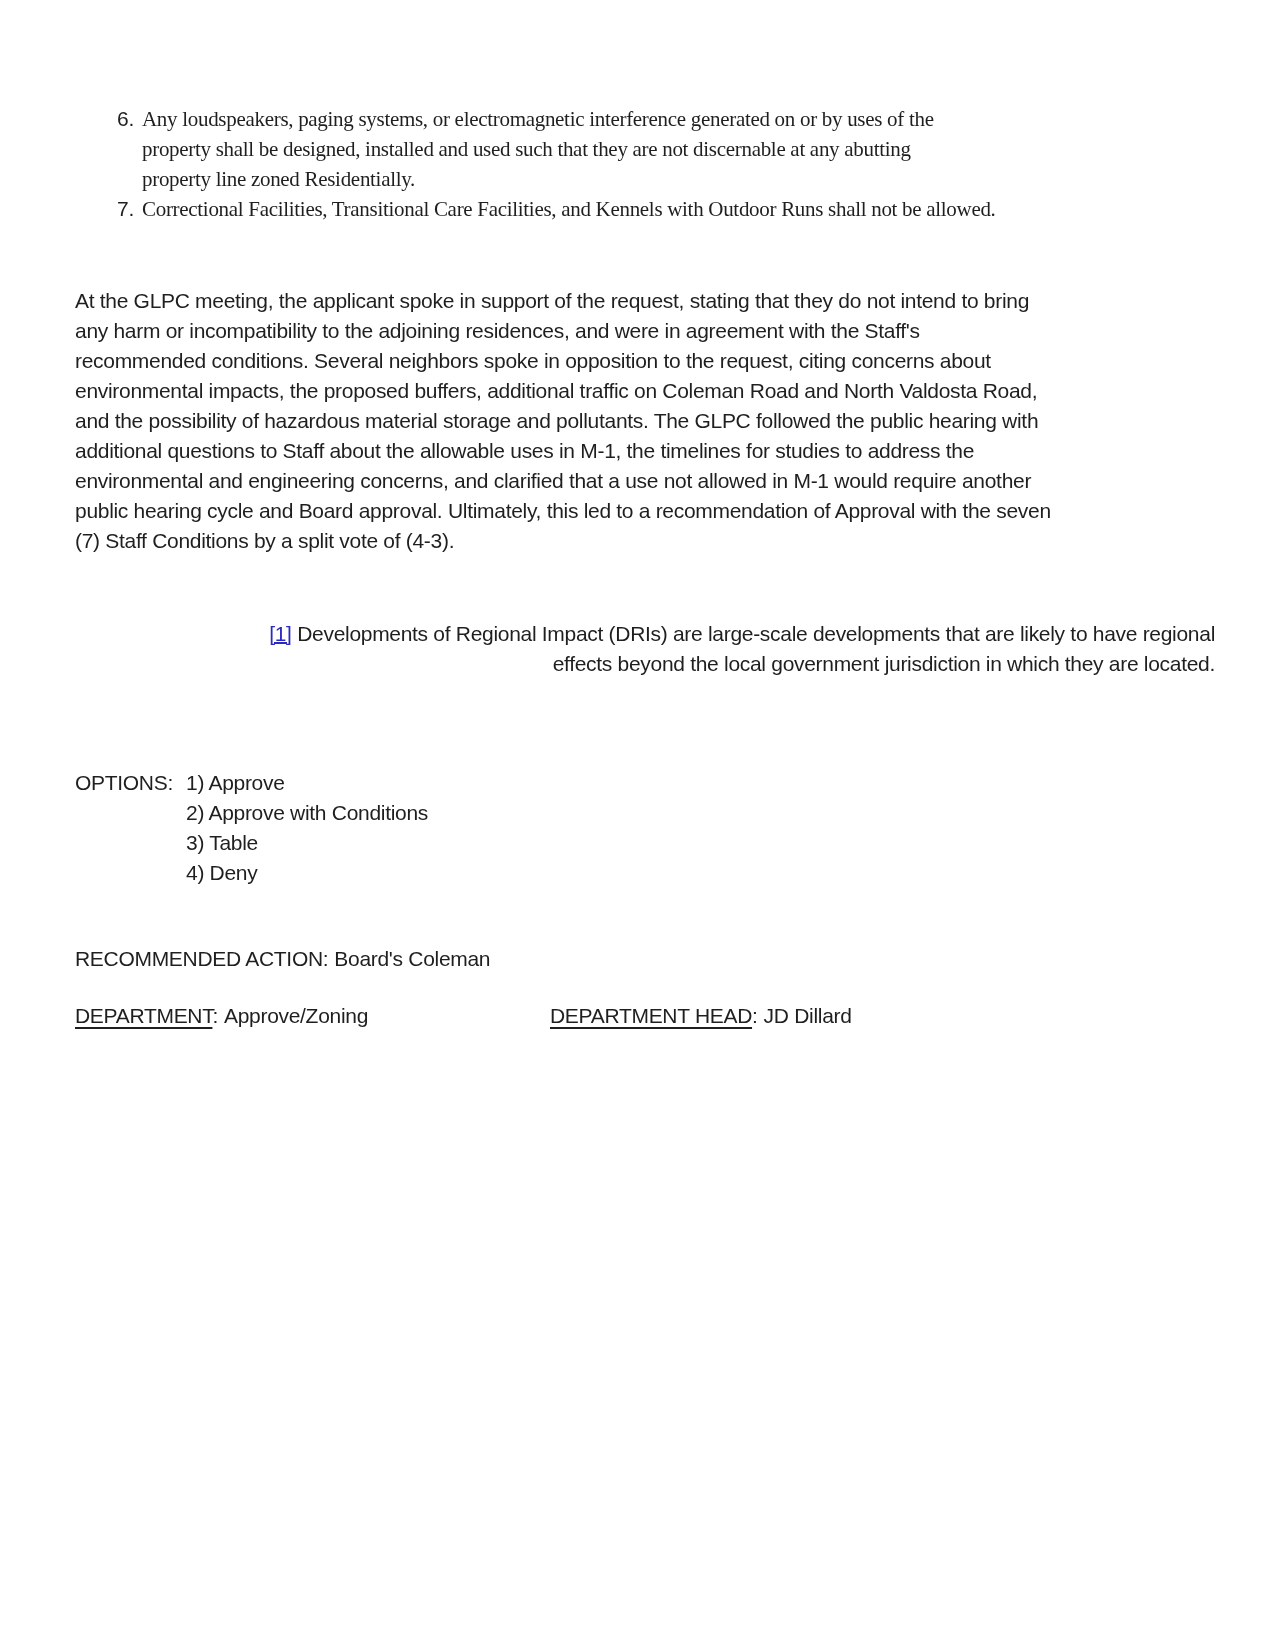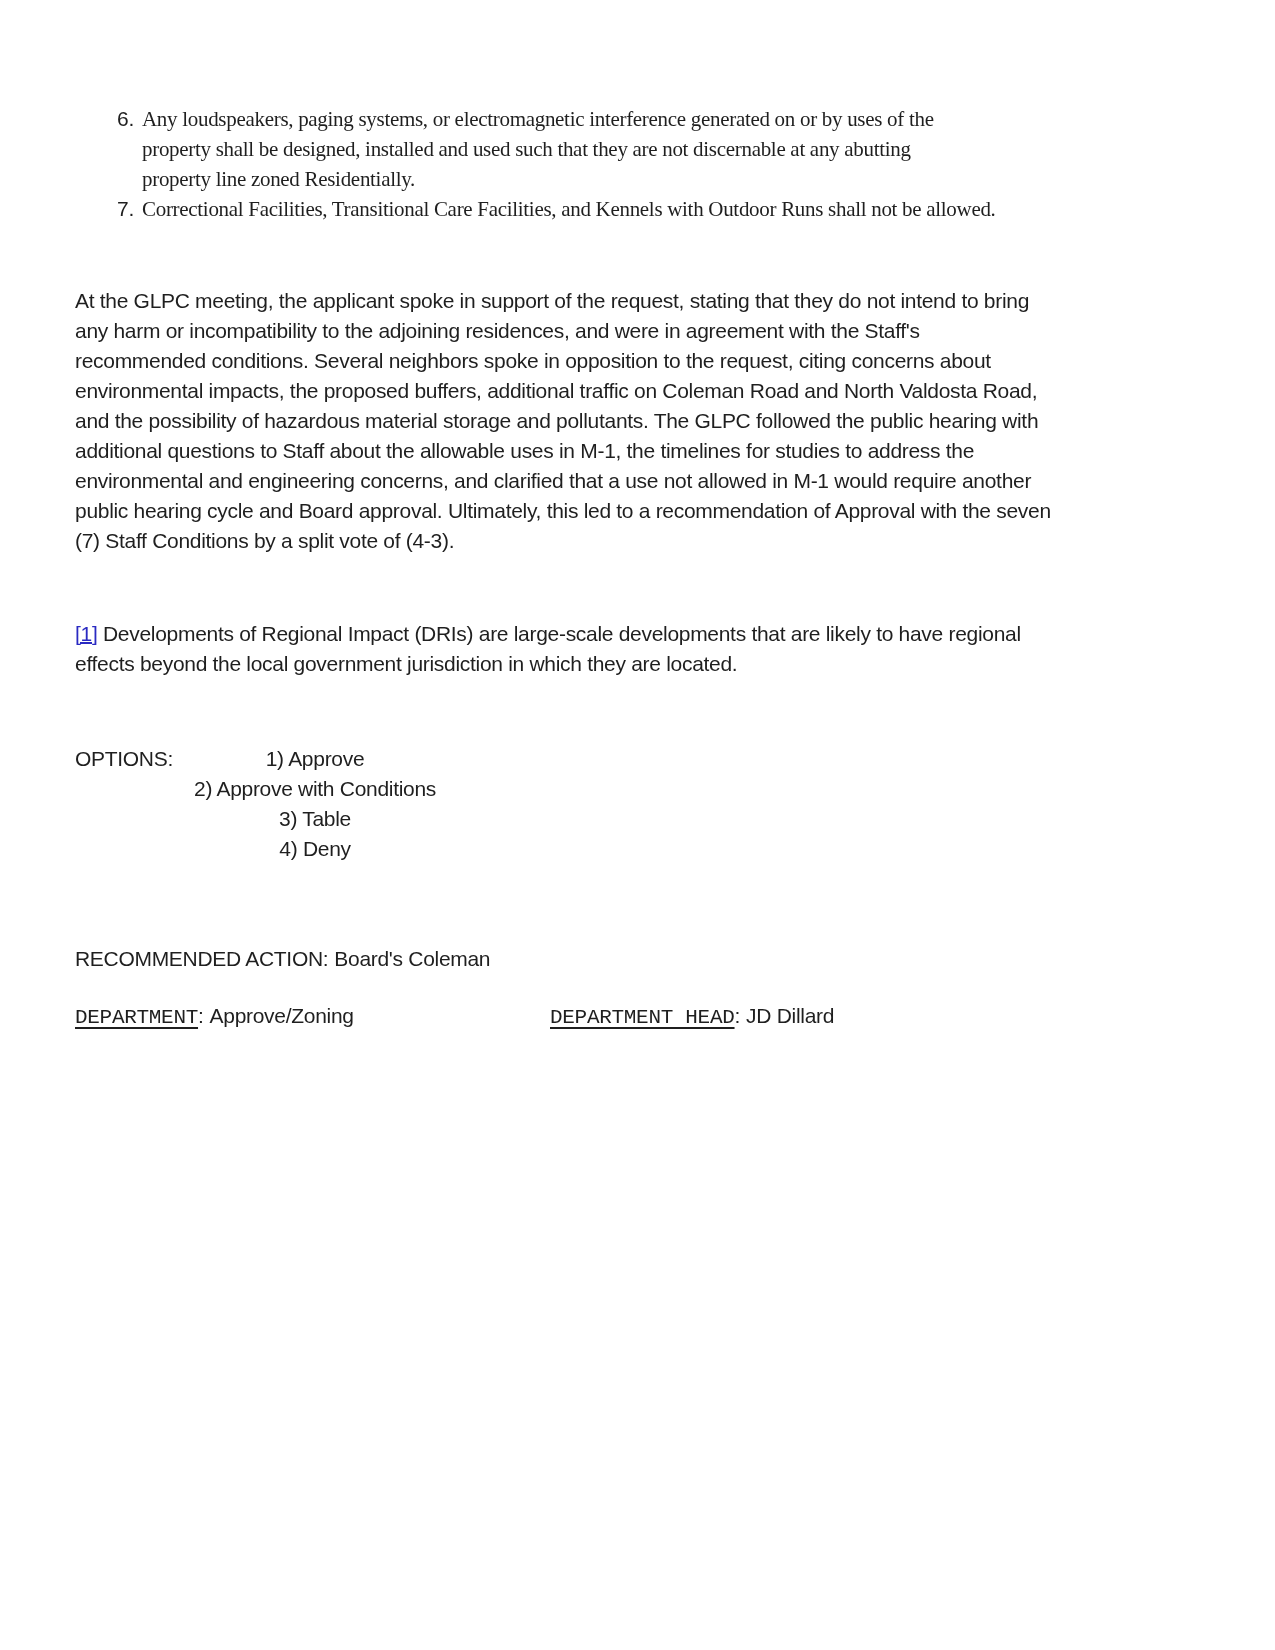--- a/index.html
+++ b/index.html
@@ -38,28 +38,27 @@
   .footnote-link {
     color: #2a2ac2;
     text-decoration: underline;
     text-decoration-thickness: 1.5px;
     cursor: pointer;
   }
 
   
   .options-row { display: flex; }
   .options-label { flex: 0 0 111px; }
-  .options-items div { white-space: nowrap; text-align: center; }
+  .options-items div { white-space: nowrap; }
 
   
   .ul-label {
     text-decoration: underline;
     text-decoration-thickness: 2px;
     text-underline-offset: 4px;
-    font-family: Liberation Mono, monospace;
   }
   .val { margin-left: 6px; }
   .dept-head-col {
     position: absolute;
     left: 475px;
     top: 0;
     white-space: nowrap;
   }
   .nowrap { white-space: nowrap; }
 </style>
@@ -84,26 +83,26 @@
   <div class="block preline" style="top:286px;">At the GLPC meeting, the applicant spoke in support of the request, stating that they do not intend to bring
 any harm or incompatibility to the adjoining residences, and were in agreement with the Staff's
 recommended conditions. Several neighbors spoke in opposition to the request, citing concerns about
 environmental impacts, the proposed buffers, additional traffic on Coleman Road and North Valdosta Road,
 and the possibility of hazardous material storage and pollutants. The GLPC followed the public hearing with
 additional questions to Staff about the allowable uses in M-1, the timelines for studies to address the
 environmental and engineering concerns, and clarified that a use not allowed in M-1 would require another
 public hearing cycle and Board approval. Ultimately, this led to a recommendation of Approval with the seven
 (7) Staff Conditions by a split vote of (4-3).</div>
 
-  <div class="block" style="top:619px;">
+  <div class="block" style="top:619px;text-align:right;">
     <a class="footnote-link">[1]</a><span class="preline"> Developments of Regional Impact (DRIs) are large-scale developments that are likely to have regional
 effects beyond the local government jurisdiction in which they are located.</span>
   </div>
 
-  <div class="block options-row" style="top:744px;gap:8px;">
+  <div class="block options-row" style="top:768px;">
     <span class="options-label">OPTIONS:</span>
     <span class="options-items">
       <div>1) Approve</div>
       <div>2) Approve with Conditions</div>
       <div>3) Table</div>
       <div>4) Deny</div>
     </span>
   </div>
 
   <div class="block nowrap" style="top:944px;">

